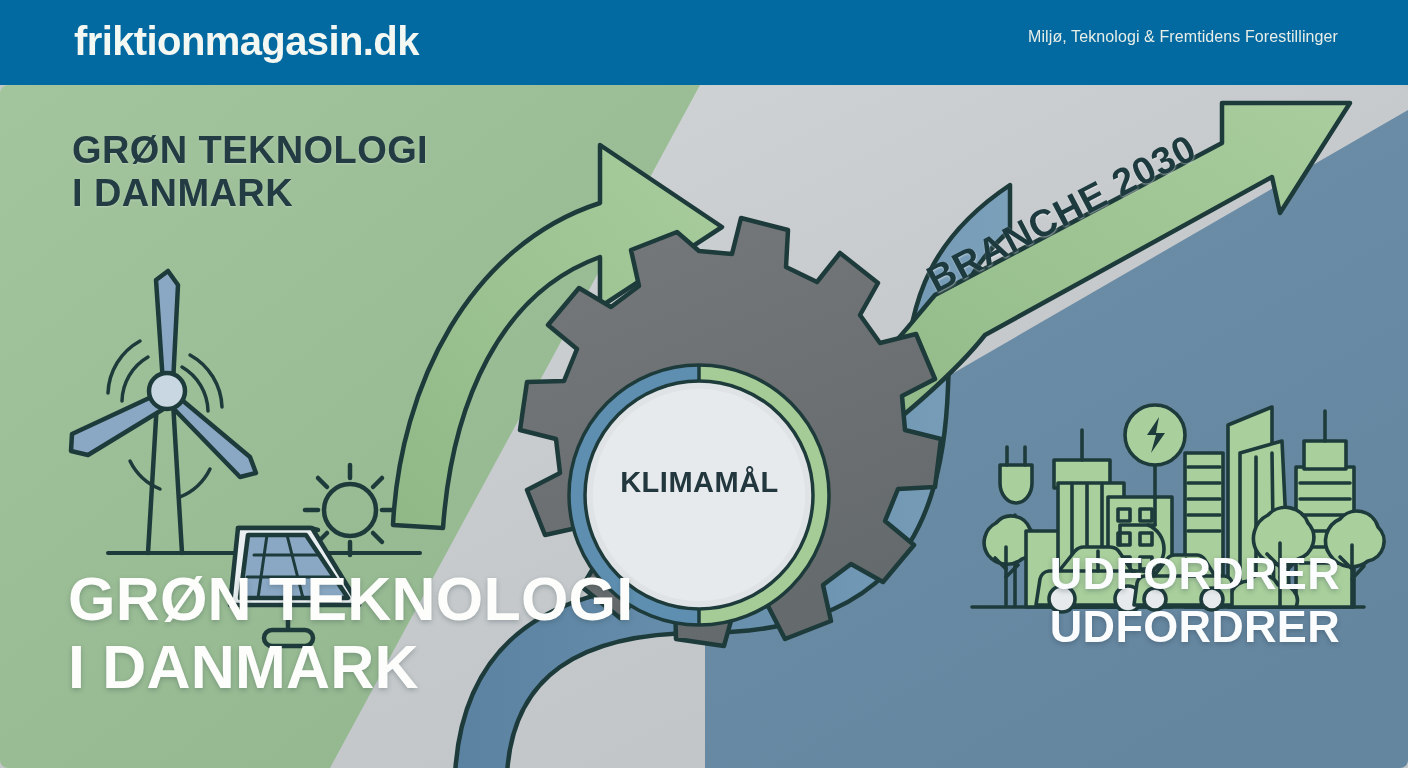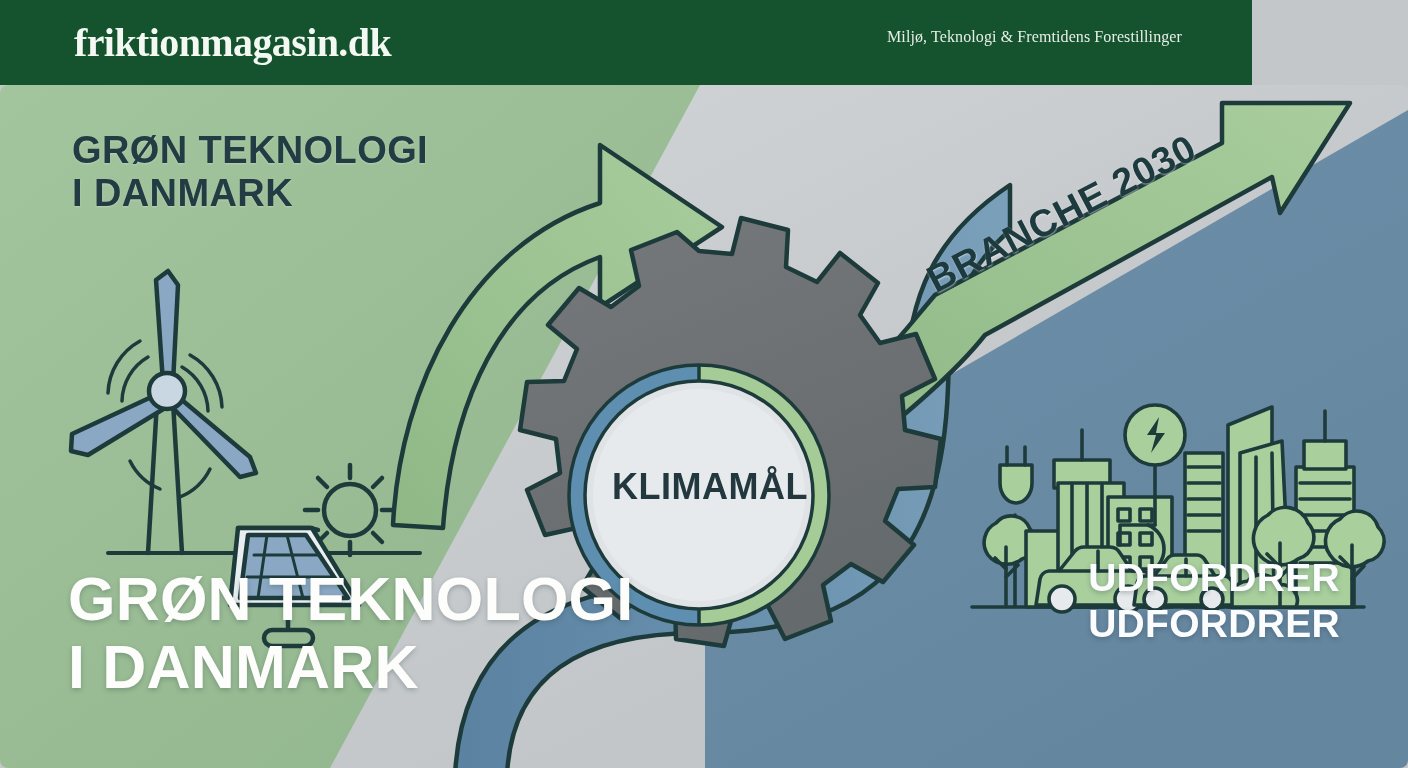--- a/index.html
+++ b/index.html
@@ -3,25 +3,24 @@
 <meta charset="utf-8">
 <style>
   html,body{margin:0;padding:0;background:#ffffff;}
   body{font-family:"Liberation Sans",sans-serif;}
   #stage{
     position:relative;width:1408px;height:768px;overflow:hidden;
     background:#c3c7ca;
   }
   
   #header{
-    position:absolute;left:0;top:0;width:1252px;height:85px;
+    position:absolute;left:0;top:0;width:1408px;height:85px;
     background:linear-gradient(100deg,#3c5c48 0%,#42634e 45%,#3a５a46 70%,#3c5c48 100%);
-    background-color:#14532d;
+    background-color:#0369a1;
     z-index:40;
-    font-family:Liberation Serif, serif;
   }
   #brand{
     position:absolute;left:74px;top:19px;
     font-size:40px;font-weight:bold;color:#f4f8f3;letter-spacing:-0.6px;
     white-space:nowrap;
   }
   #tagline{
     position:absolute;right:70px;top:28px;
     font-size:16px;font-weight:normal;color:#e7eee8;letter-spacing:0.1px;
     white-space:nowrap;
@@ -37,37 +36,37 @@
     font-size:38px;font-weight:bold;line-height:1.13;color:#233c44;
     letter-spacing:0.4px;text-shadow:0 1px 2px rgba(255,255,255,.25);
   }
   #headline{
     position:absolute;left:68px;top:480px;z-index:25;
     font-size:61px;font-weight:bold;line-height:1.12;color:#fdfdfb;
     letter-spacing:0.2px;text-shadow:0 2px 5px rgba(40,60,60,.28);
   }
   #kicker{
     position:absolute;right:68px;top:463px;z-index:25;text-align:right;
-    font-size:39px;font-weight:bold;line-height:1.17;color:#fbfcfd;
-    letter-spacing:0.3px;text-shadow:0 2px 5px rgba(30,50,65,.30);margin-top:7px;
+    font-size:45px;font-weight:bold;line-height:1.17;color:#fbfcfd;
+    letter-spacing:0.3px;text-shadow:0 2px 5px rgba(30,50,65,.30);
   }
   #ribbonlabel{
     position:absolute;left:930px;top:176px;z-index:26;
     font-size:38px;font-weight:bold;color:#1d3a3f;letter-spacing:1px;
     transform:rotate(-27.5deg);transform-origin:left center;
     text-shadow:0 1px 2px rgba(255,255,255,.55);
     white-space:nowrap;
   }
   #gearlabel{
     position:absolute;left:0;top:0;width:1408px;z-index:26;
     pointer-events:none;
   }
   #gearlabel span{
     position:absolute;left:612px;top:381px;width:175px;text-align:center;
-    font-size:36px;font-weight:bold;color:#22383e;letter-spacing:0.5px;
+    font-size:29px;font-weight:bold;color:#22383e;letter-spacing:0.5px;
   }
 </style>
 </head>
 <body>
 
 <div id="stage">
 
   <div id="header">
     <div id="brand">friktionmagasin.dk</div>
     <div id="tagline">Miljø, Teknologi &amp; Fremtidens Forestillinger</div>

